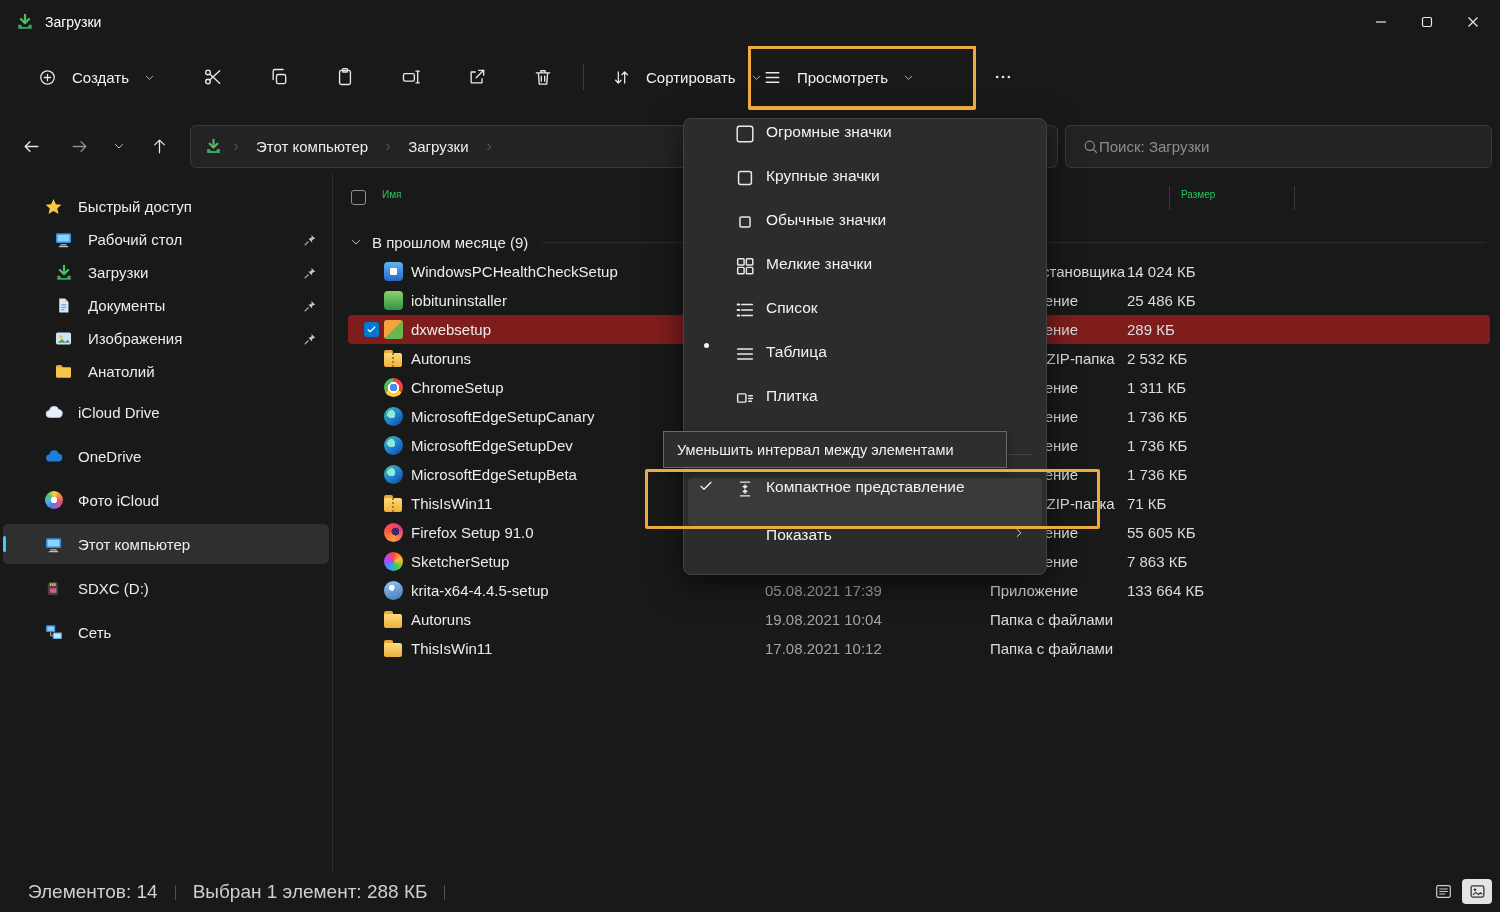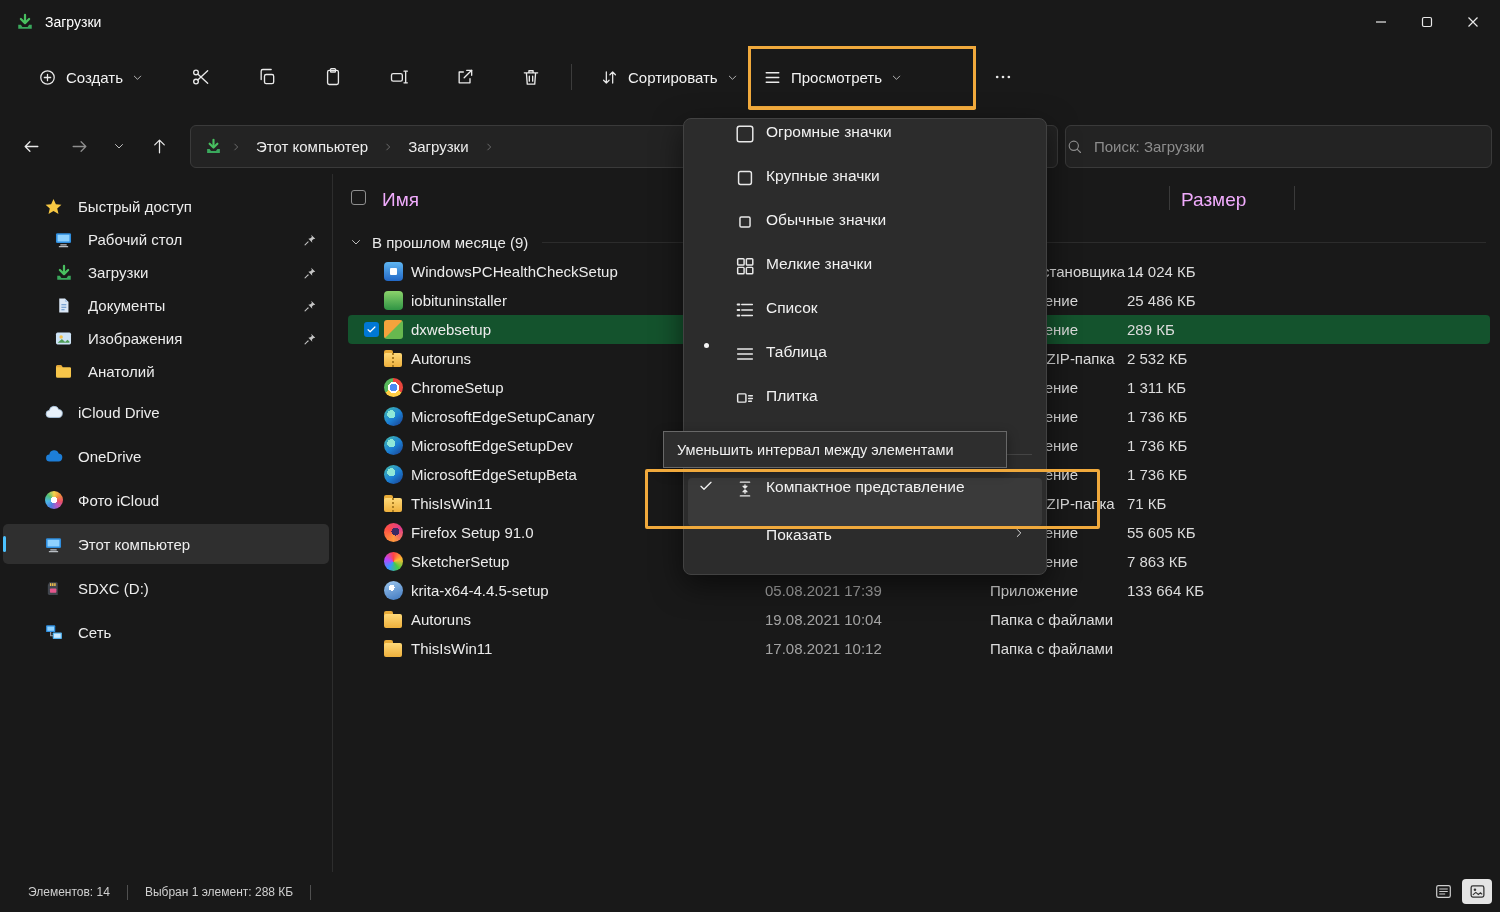--- a/index.html
+++ b/index.html
@@ -12,61 +12,61 @@
   svg.ln.dim{stroke:#8f8f8f}
 
   
   .titlebar{position:absolute;left:0;top:0;right:0;height:44px;display:flex;align-items:center;padding-left:16px;gap:11px}
   .title{font-size:14px;color:#fff}
   .win-controls{position:absolute;right:4px;top:0;height:44px;display:flex}
   .win-btn{width:46px;height:44px;display:flex;align-items:center;justify-content:center}
 
   
   .toolbar{position:absolute;top:44px;left:0;right:0;height:66px;display:flex;align-items:center;padding-left:26px}
-  .tbtn{display:flex;align-items:center;gap:9px;padding:9px 12px;border-radius:5px;font-size:15px;color:#f2f2f2;white-space:nowrap}
+  .tbtn{display:flex;align-items:center;gap:15px;padding:9px 12px;border-radius:5px;font-size:15px;color:#f2f2f2;white-space:nowrap}
   .new-btn{margin-right:24px}
   .tool-ibtn{width:44px;height:44px;display:flex;align-items:center;justify-content:center;border-radius:5px;margin-right:22px}
   .tool-sep{width:1px;height:26px;background:#3c3c3c;margin:0 16px 0 -4px}
   .view-wrap{position:absolute;left:748px;top:2px;width:228px;height:63px;border:3px solid var(--highlight);display:flex;align-items:center;}
   .more-btn{position:absolute;left:981px;top:11px;width:44px;height:44px;display:flex;align-items:center;justify-content:center;border-radius:5px}
 
   
   .navbtns{position:absolute;top:125px;left:10px;display:flex;align-items:center;gap:6px}
   .nav-btn{width:42px;height:42px;display:flex;align-items:center;justify-content:center;border-radius:5px}
   .nav-btn.small{width:26px}
   .bar{background:#232323;border:1px solid #3a3a3a;border-radius:6px;display:flex;align-items:center}
   .crumbbar{position:absolute;left:190px;top:125px;width:868px;height:43px;padding-left:14px;gap:9px;font-size:15px}
   .crumb{padding:4px 6px;border-radius:4px;white-space:nowrap}
-  .searchbar{position:absolute;left:1065px;top:125px;width:427px;height:43px;gap:11px}
+  .searchbar{position:absolute;left:1065px;top:125px;width:427px;height:43px;padding-left:16px;}
   .searchbar input{flex:1;background:transparent;border:0;outline:none;color:#bdbdbd;font-size:15px;font-family:inherit}
   .searchbar input::placeholder{color:#8d8d8d}
 
   
   .sidebar{position:absolute;left:0;top:174px;bottom:40px;width:333px;border-right:1px solid #2d2d2d;padding-top:16px}
   .side-item{height:33px;display:flex;align-items:center;gap:14px;padding:0 12px 0 40px;margin:0 3px;border-radius:5px;font-size:15px;color:#ededed;position:relative}
   .side-item.child{padding-left:50px}
   .side-item.top{height:40px;margin-top:4px}
   .side-item.sel{background:#2f2f2f}
   .side-item.sel::before{content:"";position:absolute;left:0;top:12px;width:3px;height:16px;border-radius:2px;background:var(--accent)}
   .sicon{width:21px;display:flex;justify-content:center;flex:none}
   .pin{margin-left:auto;display:flex}
   .ic-photos{width:18px;height:18px;border-radius:50%;background:radial-gradient(circle,#fff 0 3px,rgba(0,0,0,0) 3px),conic-gradient(#f6d44c,#ef8c3c,#e8506a,#b459c8,#4d7de0,#4cb6e8,#52c074,#f6d44c)}
 
   
-  .fheader{position:absolute;left:333px;top:182px;right:4px;height:32px;font-size:19px;color:#f0abfc}
+  .fheader{position:absolute;left:333px;top:182px;right:4px;height:32px;font-size:10px;color:#22c55e}
   .fh-check{position:absolute;left:18px;top:8px;width:15px;height:15px;border:1px solid #8f8f8f;border-radius:3px}
   .fh-name{position:absolute;left:49px;top:7px}
   .fh-size{position:absolute;left:848px;top:7px}
   .fh-sep{position:absolute;top:4px;width:1px;height:24px;background:#3a3a3a}
   .fgroup{position:absolute;left:350px;top:229px;right:14px;height:26px;display:flex;align-items:center;font-size:15px;color:#eaeaea}
   .fgroup .glabel{margin-left:10px}
   .fgroup .gline{flex:1;height:1px;background:#2c2c2c;margin-left:14px}
   .rows{position:absolute;left:333px;top:257px;right:0}
   .frow{position:relative;height:29px;margin:0 10px 0 15px;border-radius:4px;font-size:15px;color:#ececec}
-  .frow.sel{background:#14532d}
+  .frow.sel{background:#7f1d1d}
   .fcheck{position:absolute;left:16px;top:7px;width:15px;height:15px;background:var(--chk);border-radius:3px;display:flex;align-items:center;justify-content:center}
   .ficon{position:absolute;left:36px;top:5px;width:19px;height:19px}
   .fname{position:absolute;left:63px;line-height:29px;white-space:nowrap}
   .fdate{position:absolute;left:417px;line-height:29px;color:#a3a3a3;white-space:nowrap}
   .ftype{position:absolute;left:642px;line-height:29px;color:#dcdcdc;white-space:nowrap}
   .fsize{position:absolute;right:213px;width:150px;line-height:29px;text-align:left;color:#dcdcdc}
 
   
   .ic-folder::before,.ic-zip::before{content:"";position:absolute;left:0;top:1px;width:9px;height:5px;background:#e8ab38;border-radius:2px 2px 0 0}
   .ic-folder::after,.ic-zip::after{content:"";position:absolute;left:0;right:1px;top:4px;bottom:1px;background:linear-gradient(#ffd978,#eeb03c);border-radius:2px}
@@ -93,21 +93,21 @@
 
   
   .tooltip{position:absolute;left:663px;top:431px;width:344px;height:37px;background:#2e2e2e;border:1px solid #686868;display:flex;align-items:center;padding-left:13px;font-size:14.5px;color:#f1f1f1;z-index:30;box-shadow:0 4px 12px rgba(0,0,0,.4)}
 
   
   .hl{position:absolute;border:3px solid var(--highlight);z-index:40;pointer-events:none;border-radius:2px}
   .hl-view{left:748px;top:46px;width:228px;height:64px}
   .hl-compact{left:645px;top:469px;width:455px;height:60px}
 
   
-  .statusbar{position:absolute;left:0;right:0;bottom:0;height:40px;display:flex;align-items:center;padding-left:28px;gap:17px;font-size:12px;color:#cfcfcf}
+  .statusbar{position:absolute;left:0;right:0;bottom:0;height:40px;display:flex;align-items:center;padding-left:28px;gap:17px;font-size:19px;color:#cfcfcf}
   .sb-div{width:1px;height:15px;background:#505050}
   .sb-toggles{position:absolute;right:8px;bottom:8px;display:flex;gap:4px}
   .sb-tog{width:30px;height:25px;border-radius:4px;display:flex;align-items:center;justify-content:center}
   .sb-tog.active{background:#e4e4e4}
 </style>
 </head>
 <body>
 
 <div id="root">
 

